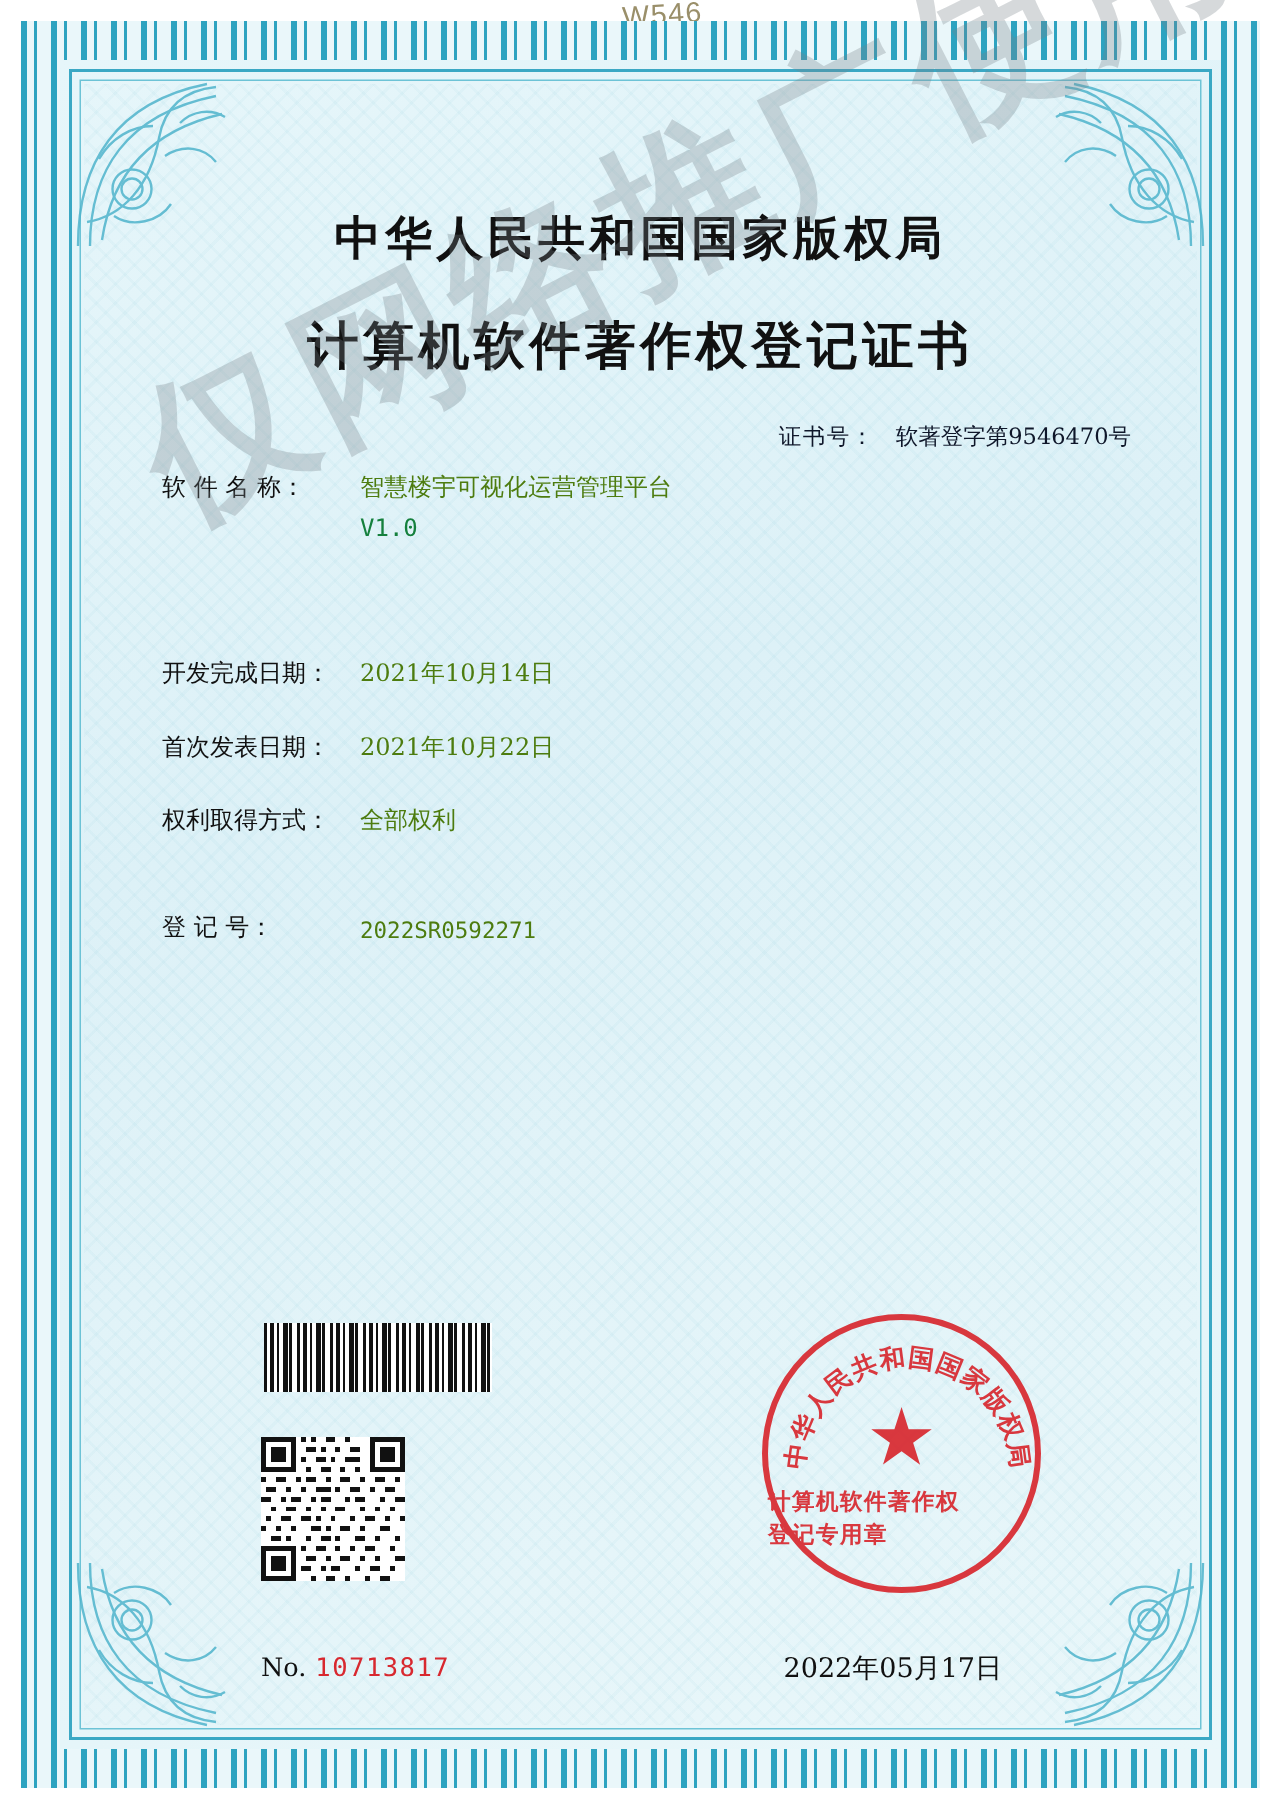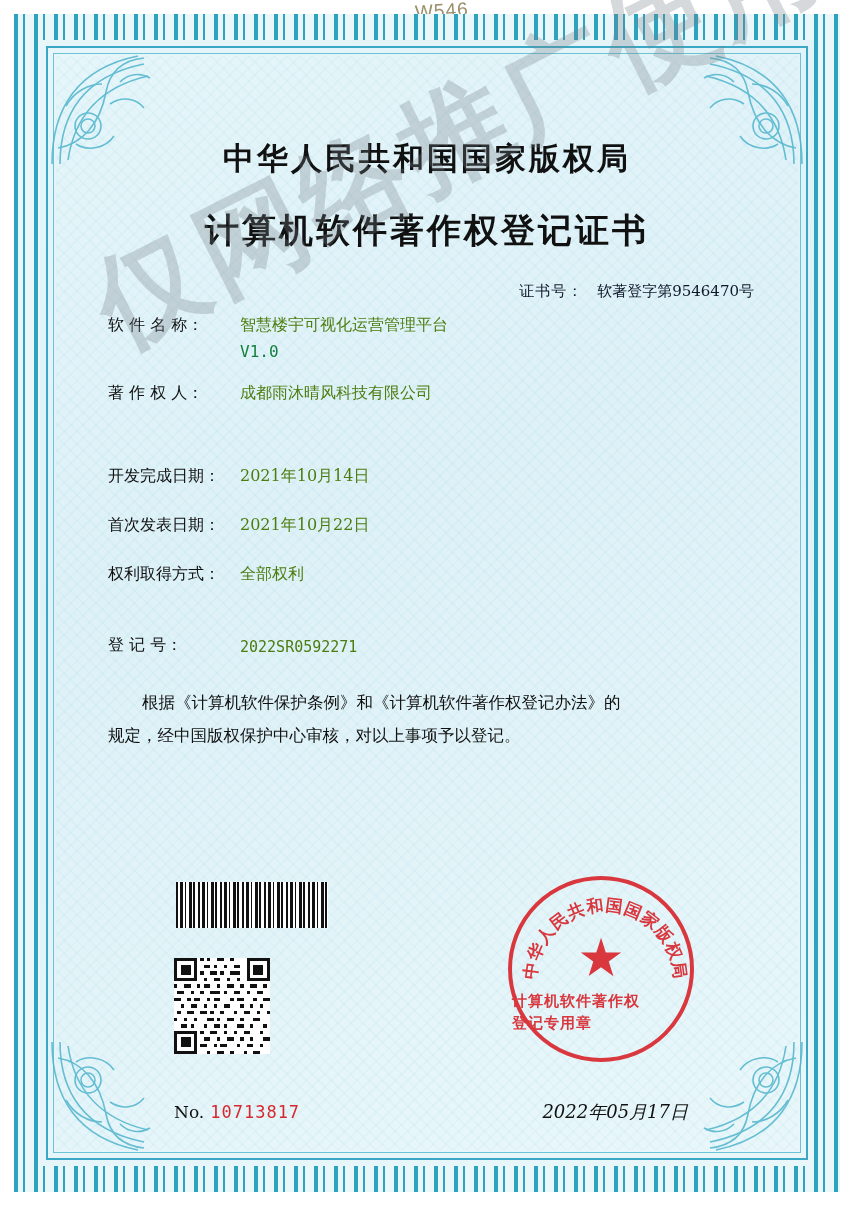--- a/index.html
+++ b/index.html
@@ -261,26 +261,25 @@
   }
   .serial .num {
     color: #d8282f;
     font-family: "DejaVu Sans Mono", monospace;
     letter-spacing: 1px;
     margin-left: 6px;
     text-align: right;
   }
   .issue-date {
     position: absolute;
-    right: 110px;
+    right: 130px;
     top: 1044px;
     font-size: 18px;
     color: #111;
     font-family: "DejaVu Serif", serif;
-    font-style: italic;
   }
 
   
   .watermark {
     position: absolute;
     left: 70px;
     top: 250px;
     width: 720px;
     transform: rotate(-27deg);
     transform-origin: left top;
@@ -375,24 +374,20 @@
     <div class="fields">
 
       <div class="field-row">
         <span class="field-label">软 件 名 称：</span>
         <span class="field-value">智慧楼宇可视化运营管理平台</span>
       </div>
       <div class="subvalue">V1.0</div>
 
       <div class="gap-md"></div>
 
-      <div class="field-row">
-        <span class="field-label">著 作 权 人：</span>
-        <span class="field-value">成都雨沐晴风科技有限公司</span>
-      </div>
 
       <div class="gap-lg"></div>
       <div class="gap-md"></div>
 
       <div class="field-row">
         <span class="field-label">开发完成日期：</span>
         <span class="field-value">2021年10月14日</span>
       </div>
 
       <div class="gap-md"></div>
@@ -415,22 +410,21 @@
       <div class="gap-md"></div>
 
       <div class="field-row">
         <span class="field-label">登 记 号：</span>
         <span class="field-value mono">2022SR0592271</span>
       </div>
 
     </div>
 
     <div class="para">
-      <span class="indent"></span><span>根据《计算机软件保护条例》和《计算机软件著作权登记办法》的</span><br>
-      <span>规定，经中国版权保护中心审核，对以上事项予以登记。</span>
+      <span class="indent"></span><br>
     </div>
 
     <div class="barcode"></div>
 
     <svg class="qr" viewBox="0 0 29 29" shape-rendering="crispEdges">
       <rect width="29" height="29" fill="#ffffff"></rect>
       <g fill="#111111">
         <rect x="0" y="0" width="7" height="1"></rect>
           <rect x="0" y="6" width="7" height="1"></rect>
         <rect x="0" y="0" width="1" height="7"></rect>

